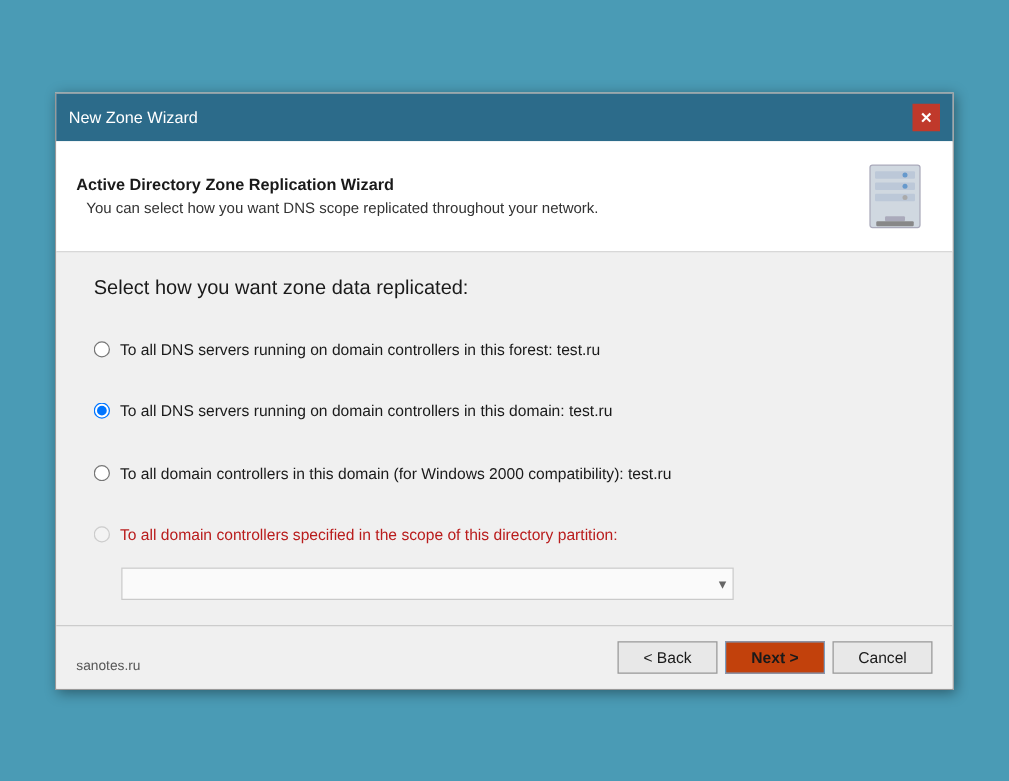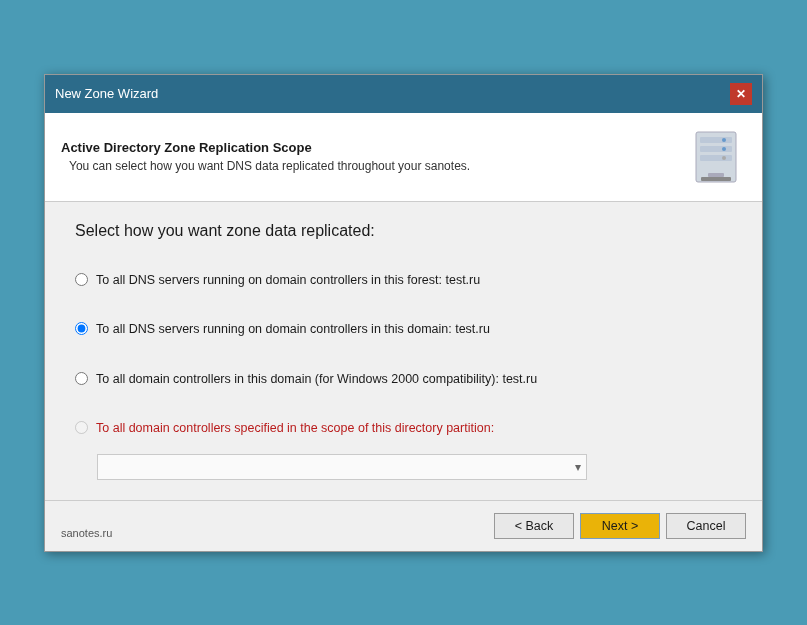--- a/index.html
+++ b/index.html
@@ -147,37 +147,38 @@
       height: 26px;
       border: 1px solid #999;
       background: #e8e8e8;
       cursor: pointer;
       font-size: 12.5px;
       padding: 0 14px;
       color: #1a1a1a;
     }
     .btn-next {
       border-color: #7a9dc0;
-      background: #eab308;
+      background: #c2410c;
+      font-weight: bold;
     }
   </style>
 </head>
 <body>
 
 <div class="dialog">
 
   <div class="title-bar">
     <span>New Zone Wizard</span>
     <button class="title-bar-close">✕</button>
   </div>
 
   <div class="header-section">
     <div class="header-text">
-      <div class="header-title">Active Directory Zone Replication Scope</div>
-      <div class="header-desc">You can select how you want DNS data replicated throughout your sanotes.</div>
+      <div class="header-title">Active Directory Zone Replication Wizard</div>
+      <div class="header-desc">You can select how you want DNS scope replicated throughout your network.</div>
     </div>
 
     <svg class="server-icon" viewBox="0 0 60 60" xmlns="http://www.w3.org/2000/svg">
       <rect x="10" y="5" width="40" height="50" rx="2" fill="#d0d8e0" stroke="#aab" stroke-width="1"></rect>
       <rect x="14" y="10" width="32" height="6" rx="1" fill="#bcc8d8"></rect>
       <rect x="14" y="19" width="32" height="6" rx="1" fill="#bcc8d8"></rect>
       <rect x="14" y="28" width="32" height="6" rx="1" fill="#bcc8d8"></rect>
       <circle cx="38" cy="13" r="2" fill="#6699cc"></circle>
       <circle cx="38" cy="22" r="2" fill="#6699cc"></circle>
       <circle cx="38" cy="31" r="2" fill="#aaa"></circle>

